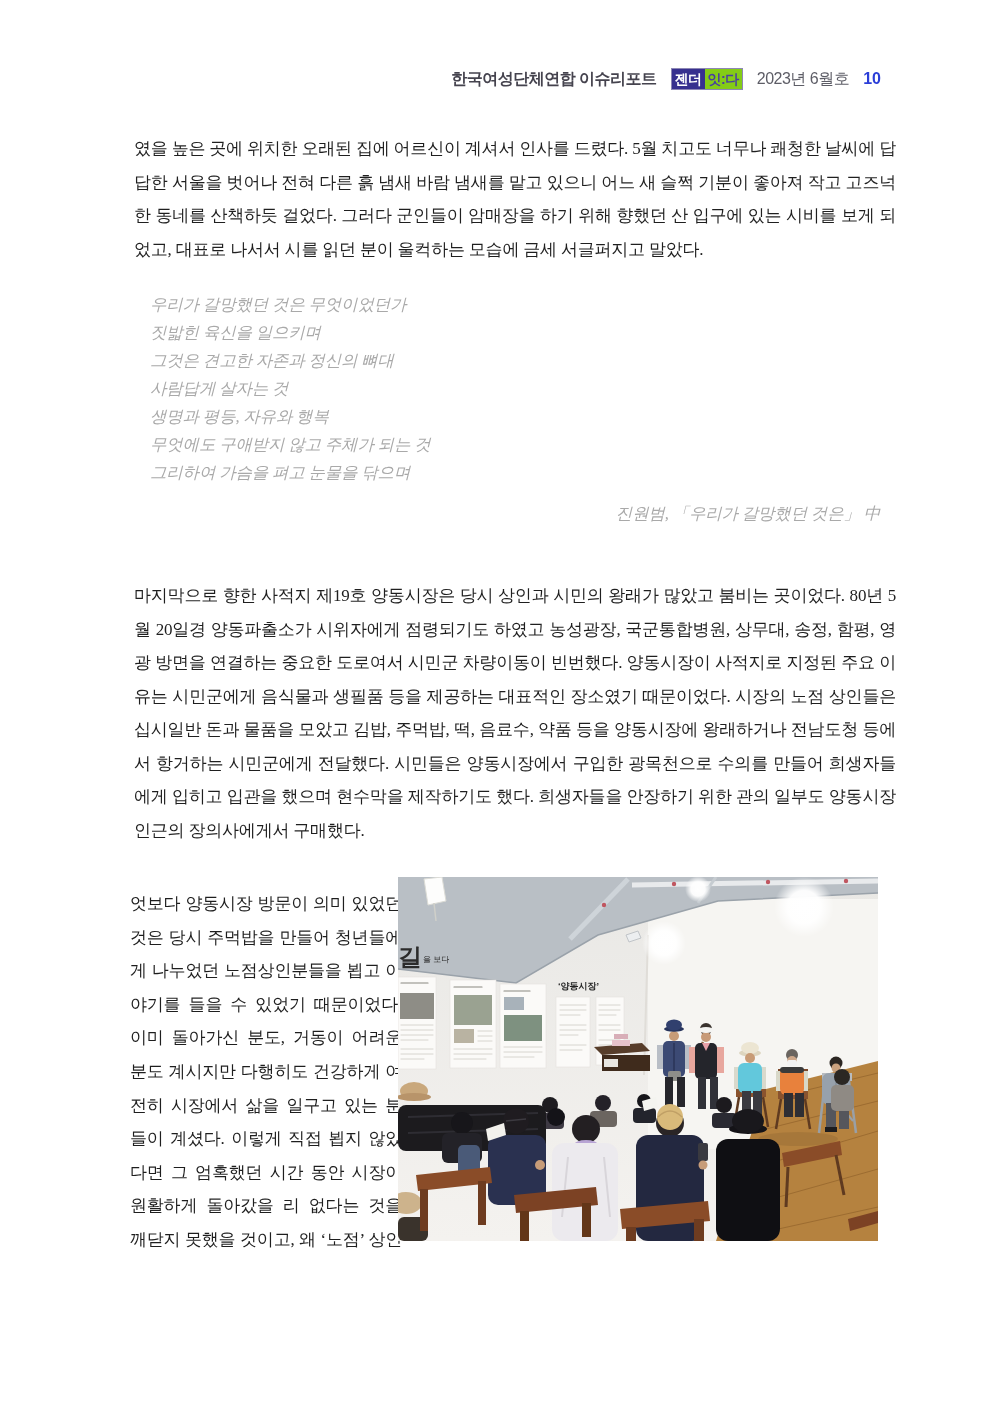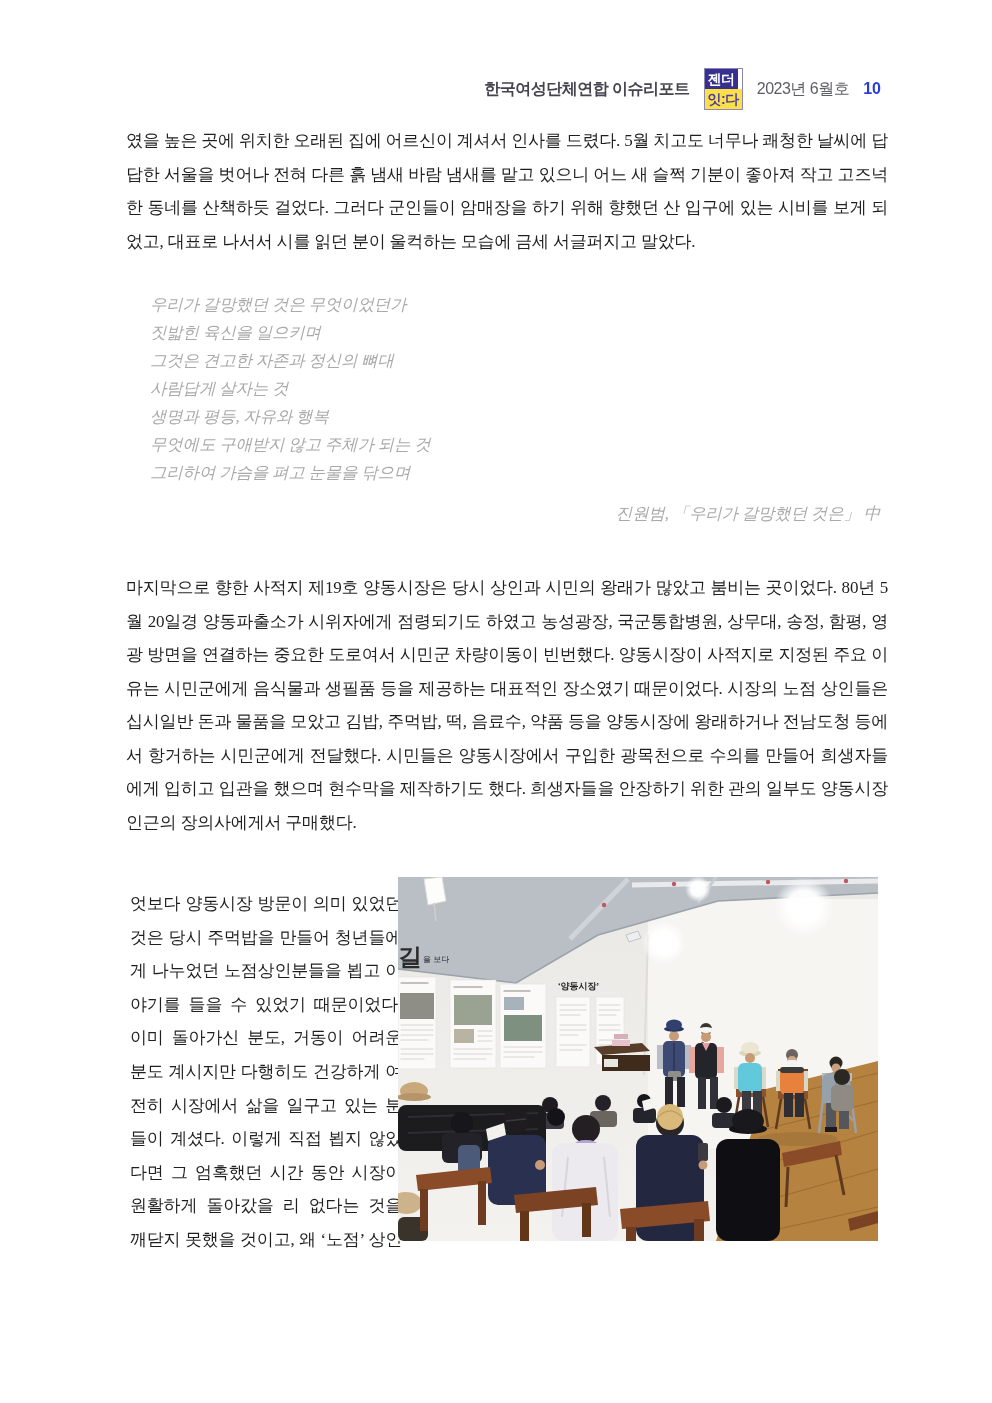--- a/index.html
+++ b/index.html
@@ -6,29 +6,29 @@
   .page{
     position:relative;width:992px;height:1260px;background:#ffffff;overflow:hidden;
     font-family:"Liberation Serif","DejaVu Serif",serif;color:#1e1e1e;
   }
   
   .header{
     position:absolute;top:68px;right:111px;display:flex;align-items:center;gap:14px;
     font-family:"Liberation Sans","DejaVu Sans",sans-serif;
   }
   .report-title{font-size:16px;font-weight:600;color:#45434e;letter-spacing:-0.5px;}
-  .logo{display:inline-flex;align-items:flex-start;border:1px solid #8d87b5;font-size:14px;font-weight:700;letter-spacing:-0.5px;line-height:1;flex-direction:column;}
+  .logo{display:inline-flex;align-items:center;border:1px solid #8d87b5;font-size:14px;font-weight:700;letter-spacing:-0.5px;line-height:1;}
   .logo-prefix{background:#37308f;color:#ffffff;padding:3px 3px;}
-  .logo-suffix{background:#fde047;color:#4a3fa0;padding:3px 3px;}
+  .logo-suffix{background:#84cc16;color:#4a3fa0;padding:3px 3px;}
   .issue-label{font-size:16px;color:#5d5d66;letter-spacing:-0.5px;}
   .page-number{font-size:16px;font-weight:700;color:#2b3ed8;}
   
   .body-text{
     position:absolute;left:118px;width:762px;font-size:17px;line-height:33.5px;
-    text-align:justify;word-break:break-all;letter-spacing:-0.2px;color:#1f1f1f;margin:8px;
+    text-align:justify;word-break:break-all;letter-spacing:-0.2px;color:#1f1f1f;margin:16px;
   }
   .p1{top:116px;}
   .p2{top:563px;}
   .poem{position:absolute;left:150px;top:291px;font-style:italic;color:#a9a9a9;font-size:16.5px;line-height:28px;letter-spacing:-0.2px;}
   .poem-line{white-space:nowrap;}
   .attribution{position:absolute;left:118px;top:503px;width:762px;text-align:right;font-style:italic;color:#a9a9a9;font-size:16.5px;letter-spacing:-0.2px;}
   .left-col{
     position:absolute;left:118px;top:875px;width:272px;font-size:17px;line-height:33.6px;
     text-align:justify;word-break:break-all;letter-spacing:-0.2px;margin:12px;
   }

